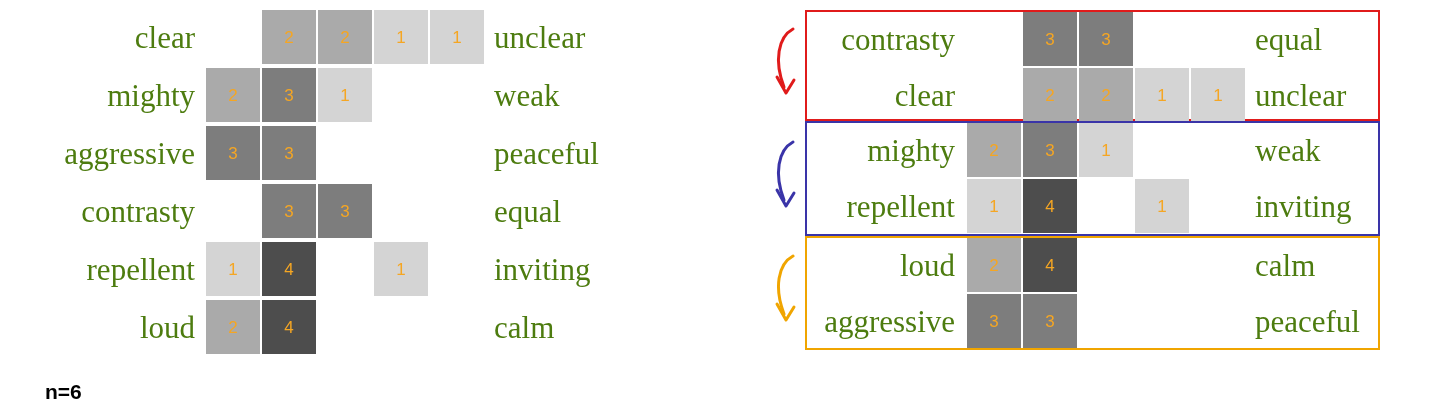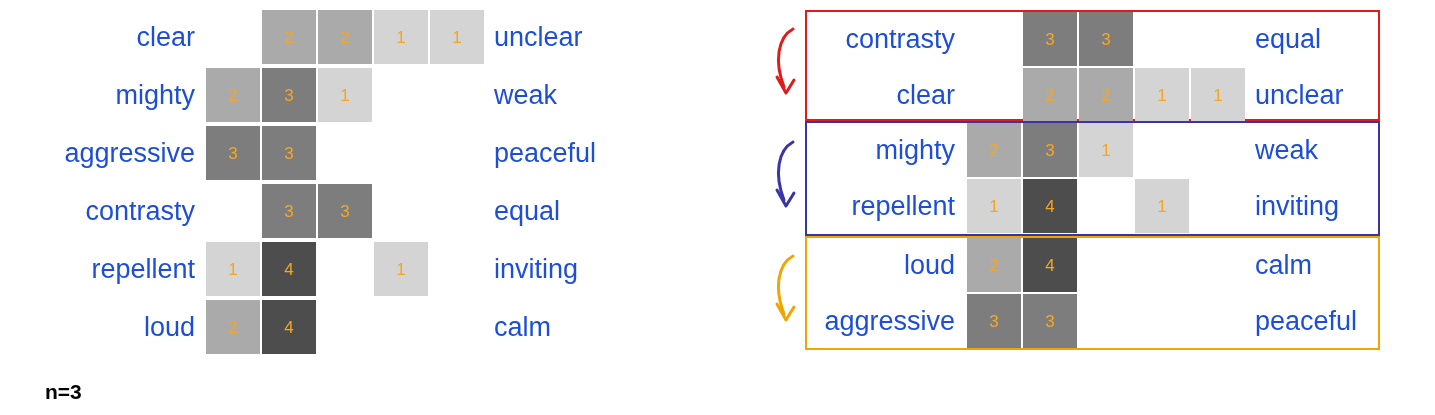--- a/index.html
+++ b/index.html
@@ -20,25 +20,25 @@
     font-family:"Liberation Sans","DejaVu Sans",sans-serif;
   }
   .v1{background:#d4d4d4;}
   .v2{background:#aaaaaa;}
   .v3{background:#7d7d7d;}
   .v4{background:#4d4d4d;}
 
   
   .lbl{
     position:absolute;
-    color:#1d4ed8;
-    font-size:27px;
+    color:#4d7c0f;
+    font-size:31px;
     line-height:1;
     white-space:nowrap;
-    display:flex;align-items:center;
+    display:flex;align-items:center;font-family:Liberation Serif, serif;
   }
   .lbl-left{justify-content:flex-end;}
   .lbl-right{justify-content:flex-start;text-align:right;}
 
   
   .groupbox{
     position:absolute;
     border-style:solid;
     border-width:2px;
     background:transparent;
@@ -134,15 +134,15 @@
       <div class="lbl lbl-left" style="left: 810px; top: 238px; width: 145px; height: 54px;">loud</div>
       <div class="lbl lbl-right" style="left: 1255px; top: 238px; width: 200px; height: 54px;">calm</div>
       <div class="cell v2" style="left: 967px; top: 238px; width: 54px; height: 54px;">2</div>
       <div class="cell v4" style="left: 1023px; top: 238px; width: 54px; height: 54px;">4</div>
       <div class="lbl lbl-left" style="left: 810px; top: 294px; width: 145px; height: 54px;">aggressive</div>
       <div class="lbl lbl-right" style="left: 1255px; top: 294px; width: 200px; height: 54px;">peaceful</div>
       <div class="cell v3" style="left: 967px; top: 294px; width: 54px; height: 54px;">3</div>
       <div class="cell v3" style="left: 1023px; top: 294px; width: 54px; height: 54px;">3</div>
     </div>
 
-  <div class="nlabel" style="left:45px;top:381px;">n=3</div>
+  <div class="nlabel" style="left:45px;top:381px;">n=6</div>
 
 </div>
 
 </body></html>

